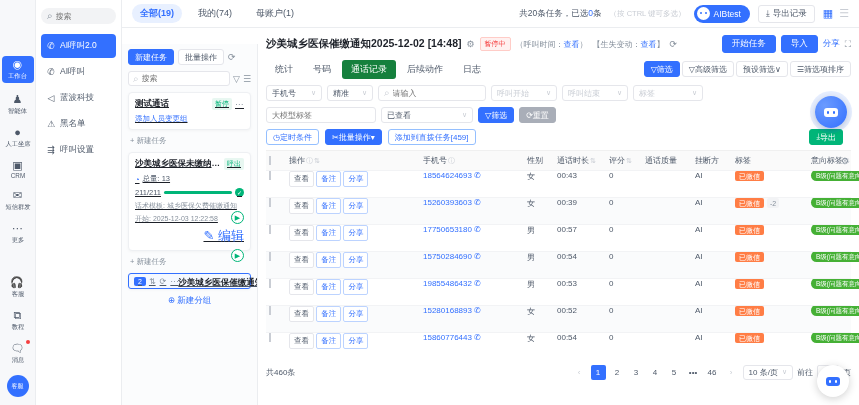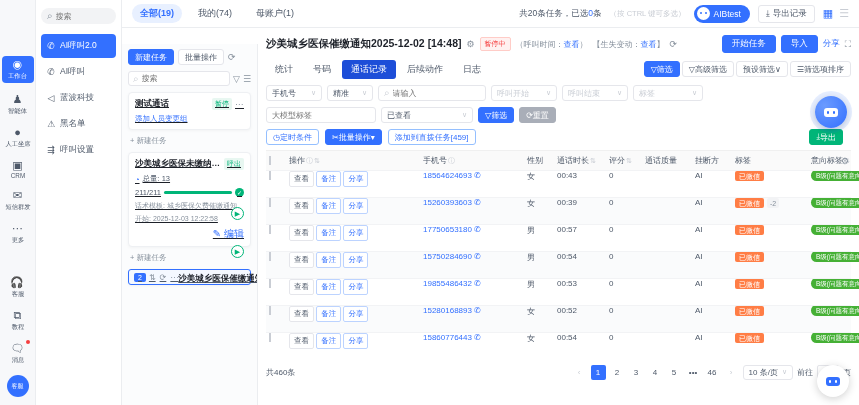--- a/index.html
+++ b/index.html
@@ -59,39 +59,39 @@
   .tag-teal { background:#e8f7f1; color:#00b578; font-size:7px; border-radius:2px; padding:1px 3px; white-space:nowrap; }
   .more { color:#86909c; letter-spacing:1px; cursor:pointer; font-size:8px; }
   .card-link { color:#3370ff; font-size:7.5px; margin-top:4px; cursor:pointer; }
   .card-row { display:flex; align-items:center; gap:3px; margin-top:4px; font-size:7.5px; color:#4e5969; }
   .pbar { flex:1; height:3px; border-radius:2px; background:#e5e6eb; position:relative; }
   .pbar .fill { position:absolute; left:0; top:0; height:3px; border-radius:2px; background:#00b578; width:100%; }
   .okdot { width:9px; height:9px; border-radius:50%; background:#00b578; color:#fff; font-size:6px; display:flex; align-items:center; justify-content:center; }
   .card-tpl { font-size:7px; color:#86909c; margin-top:4px; line-height:1.3; }
   .playbtn { position:absolute; right:6px; bottom:26px; width:13px; height:13px; border:1px solid #00b578; color:#00b578; border-radius:50%; font-size:7px; display:flex; align-items:center; justify-content:center; cursor:pointer; background:#fff; }
   .card-foot { display:flex; justify-content:flex-end; margin-top:4px; }
-  .editlink { color:#3370ff; font-size:10px; cursor:pointer; }
+  .editlink { color:#3370ff; font-size:13px; cursor:pointer; }
   .addtask { color:#86909c; font-size:7.5px; margin:2px 0 6px 2px; cursor:pointer; }
   .chip-num { background:#3370ff; color:#fff; font-size:7px; border-radius:2px; padding:1px 4px; }
   .card-icons { display:flex; gap:4px; color:#86909c; font-size:8px; margin-left:auto; }
   .newgroup { text-align:center; color:#3370ff; font-size:8.5px; margin-top:2px; cursor:pointer; }
 
   
   .main { position:absolute; left:258px; top:28px; width:601px; height:377px; background:#fff; padding:4px 8px 0; }
   .titlebar { display:flex; align-items:center; gap:5px; height:24px; }
   .title { font-size:10.5px; font-weight:bold; color:#1d2129; white-space:nowrap; }
   .badge-red { background:#fff1f0; border:1px solid #ffccc7; color:#f53f3f; font-size:7px; border-radius:2px; padding:1px 4px; white-space:nowrap; }
   .meta { font-size:8px; color:#86909c; white-space:nowrap; }
   .meta a { color:#3370ff; text-decoration:none; cursor:pointer; }
   .titlebar .grow, .tabsrow .grow { flex:1; }
   .btn-md { height:18px; font-size:8.5px; border-radius:3px; padding:0 9px; }
   .sharelink { color:#3370ff; font-size:8.5px; cursor:pointer; }
   .tabsrow { display:flex; align-items:center; gap:2px; height:26px; }
   .mtab { font-size:9px; color:#4e5969; padding:3px 9px; border-radius:3px; cursor:pointer; white-space:nowrap; }
-  .mtab.active { background:#1d4ed8; color:#fff; }
+  .mtab.active { background:#15803d; color:#fff; }
   .fbtn { white-space:nowrap; }
   .filters { display:flex; align-items:center; gap:5px; height:22px; }
   .sel { display:flex; align-items:center; justify-content:space-between; border:1px solid #e5e6eb; border-radius:3px; height:16px; padding:0 5px; font-size:8px; color:#4e5969; background:#fff; cursor:pointer; white-space:nowrap; }
   .sel.ph { color:#c9cdd4; }
   .inp { display:flex; align-items:center; gap:3px; border:1px solid #e5e6eb; border-radius:3px; height:16px; padding:0 5px; background:#fff; }
   .inp input { border:0; outline:none; font-size:8px; width:100%; color:#4e5969; }
   .caret { color:#c9cdd4; font-size:7px; margin-left:4px; }
   .btn-gray { background:#a9aeb8; color:#fff; border:1px solid #a9aeb8; }
   .btn-green { background:#00b578; color:#fff; border:1px solid #00b578; position:absolute; right:8px; }
   .actrow { position:relative; display:flex; align-items:center; gap:6px; height:22px; }
@@ -286,20 +286,21 @@
       </div>
       <div class="card-head" style="margin-top:3px">
         <span class="card-title">沙美城乡医保催缴通知202...</span>
 
       </div>
 
       <span class="playbtn">▶</span>
 
     </div>
 
+    <div class="newgroup">⊕ <span>新建分组</span></div>
   </aside>
 
   <main class="main">
 
     <div class="titlebar">
       <span class="title">沙美城乡医保催缴通知2025-12-02 [14:48]</span>
       <span class="ic-gray">⚙</span>
       <span class="badge-red">暂停中</span>
       <span class="meta"><span>（呼叫时间：</span><a>查看</a><span>）</span></span>
       <span class="meta"><span>【生失变动：</span><a>查看</a><span>】</span></span>

